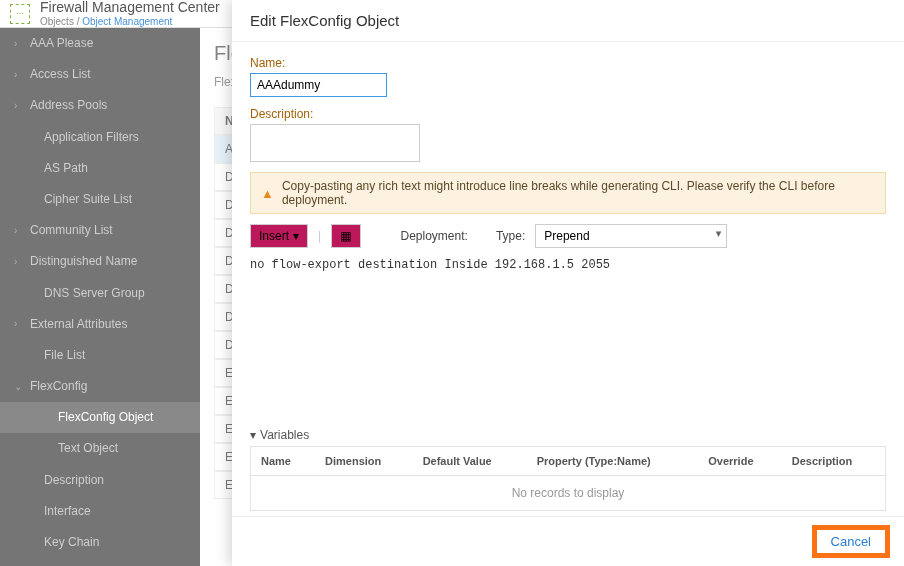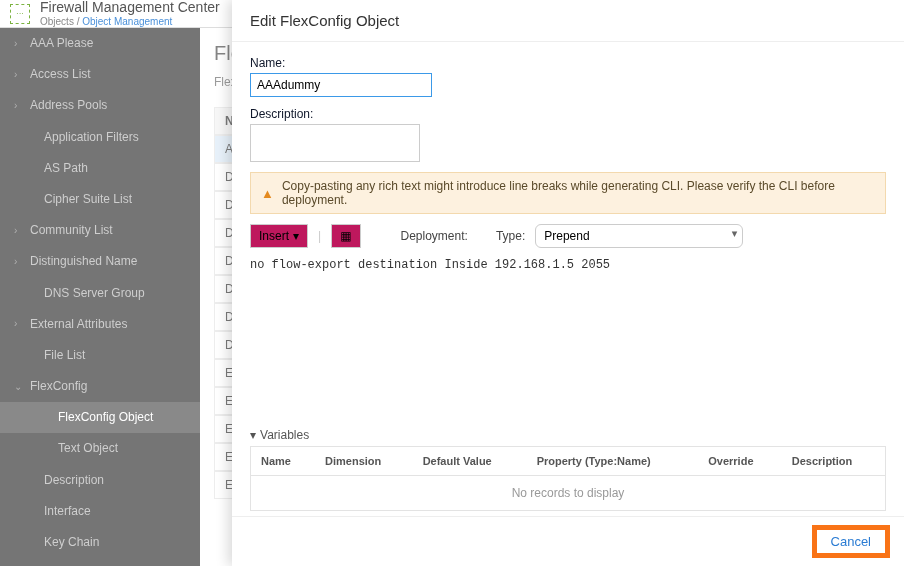--- a/index.html
+++ b/index.html
@@ -28,36 +28,36 @@
   .table-head { background: #f3f3f3; font-weight: 600; }
   .table-row.sel { background: #dbeaf7; }
   
   
   .modal-backdrop { position: absolute; top: 0; left: 232px; right: 0; bottom: 0; background: #fff; box-shadow: -4px 0 12px rgba(0,0,0,.15); display: flex; flex-direction: column; }
   .dim { position: absolute; top: 28px; left: 0; width: 232px; bottom: 0; background: rgba(255,255,255,.35); pointer-events: none; }
   
   .modal-hd { padding: 12px 18px; border-bottom: 1px solid #eee; font-size: 15px; color: #333; }
   .modal-body { padding: 14px 18px 0 18px; flex: 1; overflow: auto; display: flex; flex-direction: column; }
   
-  .field-label { font-size: 12px; color: #0f172a; margin-bottom: 3px; }
-  .text-input { width: 182px; height: 24px; border: 1px solid #3b99e8; padding: 2px 6px; font-size: 12px; outline: none; margin-bottom: 10px; }
+  .field-label { font-size: 12px; color: #a16207; margin-bottom: 3px; }
+  .text-input { width: 137px; height: 24px; border: 1px solid #3b99e8; padding: 2px 6px; font-size: 12px; outline: none; margin-bottom: 10px; }
   .textarea { width: 170px; height: 38px; border: 1px solid #ccc; resize: none; margin-bottom: 10px; }
   
   .warn-bar { background: #fdf1df; border: 1px solid #f3d9ae; padding: 6px 10px; font-size: 12px; color: #5a4a2a; display: flex; align-items: center; gap: 8px; margin-bottom: 6px; }
   .warn-icon { color: #e48a1f; font-size: 13px; }
   
   .toolbar { display: flex; align-items: center; gap: 10px; padding: 4px 0 6px 0; font-size: 12px; }
   .tb-btn { border: 1px solid #ccc; background: #be185d; padding: 3px 8px; height: 24px; font-size: 12px; cursor: pointer; display: inline-flex; align-items: center; gap: 4px; }
   .tb-sep { color: #ccc; }
   .tb-label { color: #444; }
   .tb-select { border: 1px solid #ccc; height: 24px; padding: 2px 22px 2px 8px; background: #fff; font-size: 12px; appearance: none; position: relative; }
   .sel-wrap { position: relative; display: inline-block; }
   .sel-wrap::after { content: "▾"; position: absolute; right: 6px; top: 3px; font-size: 11px; color: #666; pointer-events: none; }
   .sel-once { width: 190px; }
-  .sel-type { width: 208px; border-radius: 6px; }
+  .sel-type { width: 192px; }
   
   .code-area { flex: 0 0 170px; border: none; font-family: "Courier New", monospace; font-size: 12px; color: #333; padding: 4px 0; white-space: pre; }
   
   .var-section { }
   .var-hd { font-size: 12px; color: #555; padding: 4px 0; display: flex; align-items: center; gap: 4px; }
   .var-table { width: 100%; border-collapse: collapse; border: 1px solid #e3e3e3; font-size: 11px; }
   .var-table th { text-align: left; font-weight: 600; color: #555; padding: 8px 10px; border-bottom: 1px solid #e3e3e3; background: #fff; }
   .var-empty td { text-align: center; color: #999; padding: 10px; font-size: 12px; }
   
   .modal-ft { border-top: 1px solid #eee; padding: 8px 14px; display: flex; justify-content: flex-end; gap: 8px; }

